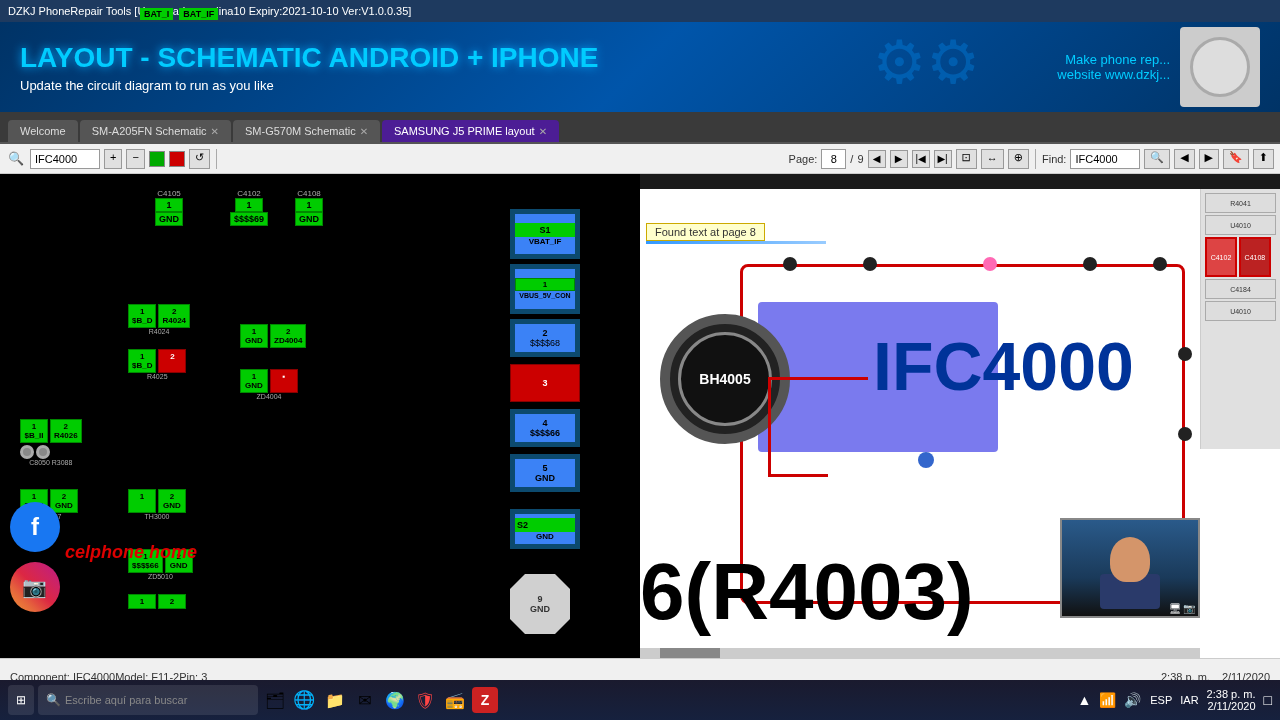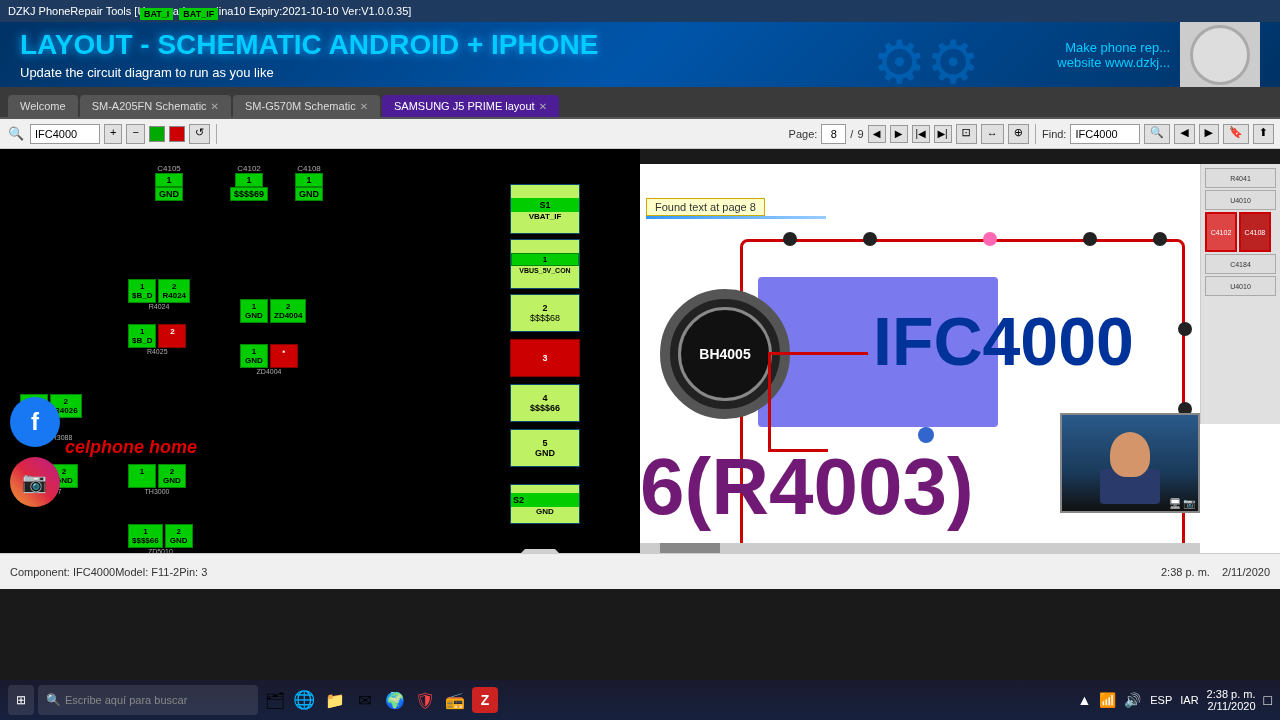--- a/index.html
+++ b/index.html
@@ -12,21 +12,21 @@
       padding: 4px 8px;
       font-size: 11px;
       height: 22px;
       display: flex;
       align-items: center;
     }
 
     
     #banner {
       background: linear-gradient(135deg, #003366 0%, #0055aa 50%, #003366 100%);
-      height: 65px;
+      height: 90px;
       display: flex;
       align-items: center;
       padding: 0 20px;
       position: relative;
       overflow: hidden;
       justify-content: flex-end;
     }
     #banner-text {
       color: #00ccff;
       font-size: 28px;
@@ -383,22 +383,22 @@
       align-items: center;
       justify-content: center;
       font-size: 9px;
       color: #333;
       font-weight: bold;
     }
 
     
     .switch-box {
       position: absolute;
-      background: #bef264;
-      border: 1px solid #0c4a6e;
+      background: #3b82f6;
+      border: 5px solid #0c4a6e;
       display: flex;
       flex-direction: column;
       align-items: center;
       justify-content: center;
       font-size: 8px;
       color: #000;
       font-weight: bold;
     }
     .switch-green {
       background: #00cc00;
@@ -476,21 +476,21 @@
     <span class="toolbar-label">Find:</span>
     <input type="text" class="toolbar-input" style="width: 70px;" value="IFC4000">
     <div class="toolbar-btn">🔍</div>
     <div class="toolbar-btn">◀</div>
     <div class="toolbar-btn">▶</div>
     <div class="toolbar-btn">🔖</div>
     <div class="toolbar-btn">⬆</div>
   </div>
 </div>
 
-<div id="main-content" style="height:404px;">
+<div id="main-content" style="height:484px;">
 
   <div id="left-panel">
 
     <div class="comp-block" style="left:155px;top:15px;">
       <div class="comp-label">C4105</div>
       <div class="comp-row">
         <div class="comp-green">1</div>
       </div>
       <div class="comp-green">GND</div>
     </div>
@@ -672,21 +672,21 @@
       <div style="position:absolute;top:60px;left:0;width:130px;height:130px;border-radius:50%;border:10px solid #555;background:#222;">
         <div style="position:absolute;inset:8px;border-radius:50%;border:3px solid #888;background:#111;display:flex;align-items:center;justify-content:center;">
           <span style="color:#fff;font-size:14px;font-weight:bold;">BH4005</span>
         </div>
       </div>
 
       <div style="position:absolute;top:123px;left:108px;width:100px;height:3px;background:#cc0000;"></div>
       <div style="position:absolute;top:123px;left:108px;width:3px;height:100px;background:#cc0000;"></div>
       <div style="position:absolute;top:220px;left:108px;width:60px;height:3px;background:#cc0000;"></div>
 
-      <div style="position:absolute;bottom:-30px;left:-20px;font-size:80px;font-weight:900;color:#701a75;">6(R4003)</div>
+      <div style="position:absolute;bottom:-30px;left:-20px;font-size:80px;font-weight:900;color:#000000;">6(R4003)</div>
     </div>
 
     <div id="thumb-strip" style="right:0;top:0;width:80px;">
       <div style="display:flex;gap:2px;flex-wrap:wrap;padding:2px;">
         <div class="thumb-item" style="width:100%;height:20px;font-size:7px;">R4041</div>
         <div class="thumb-item" style="width:100%;height:20px;font-size:7px;">U4010</div>
         <div class="thumb-item active" style="width:45%;height:40px;background:#dd4444;color:#fff;">
           <div style="font-size:7px;">C4102</div>
         </div>
         <div class="thumb-item active" style="width:45%;height:40px;background:#bb2222;color:#fff;">

